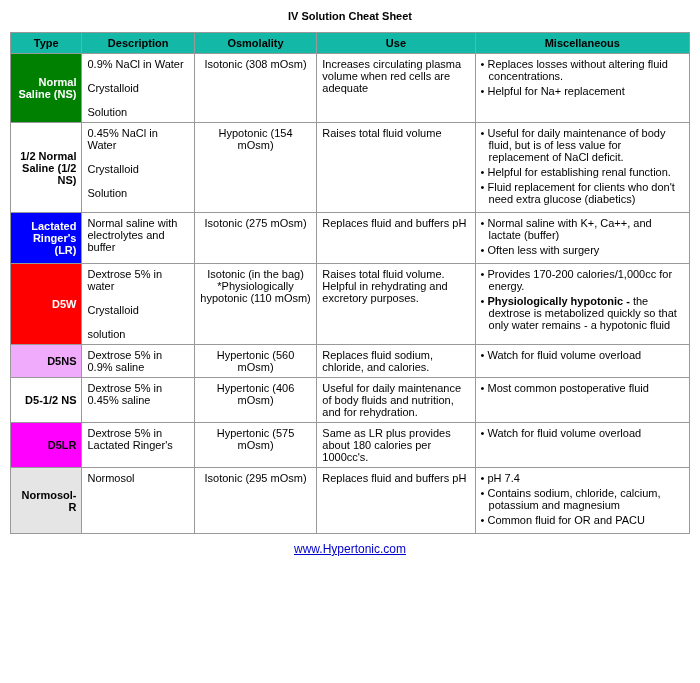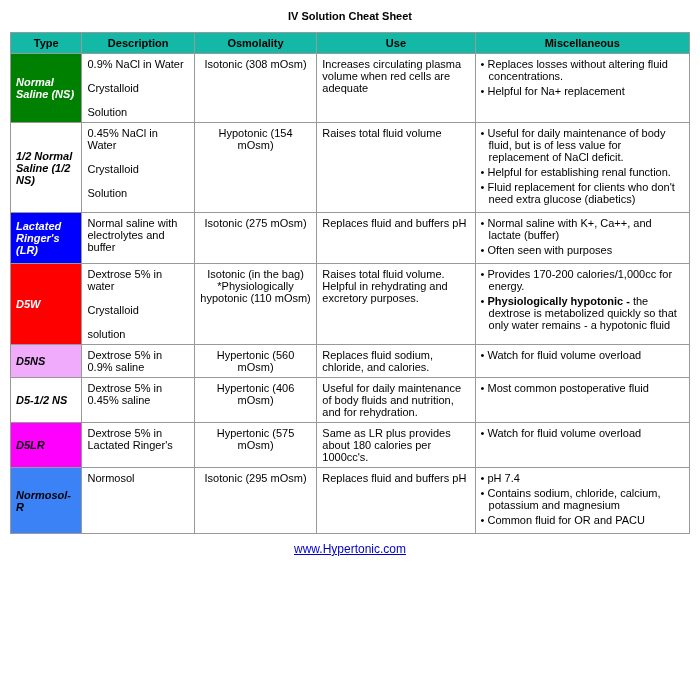--- a/index.html
+++ b/index.html
@@ -28,35 +28,34 @@
       vertical-align: top;
       font-size: 11px;
     }
     th {
       background: #14b8a6;
       font-weight: bold;
       text-align: center;
       font-size: 11px;
     }
     .type-cell {
-      text-align: left;
+      text-align: right;
       font-weight: bold;
       color: #fff;
       width: 70px;
       vertical-align: middle;
-      font-style: italic;
     }
     .normal-saline { background: #008000; }
     .half-normal { background: #fff; color: #000; }
     .lactated { background: #0000ff; }
     .dw { background: #ff0000; }
     .dns { background: #f0abfc; color: #000; }
     .d-half { background: #fff; color: #000; }
     .dlr { background: #ff00ff; color: #000; }
-    .normosol { background: #3b82f6; color: #000; }
+    .normosol { background: #e5e5e5; color: #000; }
 
     .osmolality-cell { text-align: center; width: 120px; }
     .description-cell { width: 110px; }
     .use-cell { width: 155px; }
     .misc-cell { width: 210px; }
 
     .footer {
       text-align: center;
       margin-top: 8px;
       font-size: 12px;
@@ -104,21 +103,21 @@
           <span class="bullet">Fluid replacement for clients who don't need extra glucose (diabetics)</span>
         </td>
       </tr>
       <tr>
         <td class="type-cell lactated">Lactated Ringer's (LR)</td>
         <td class="description-cell">Normal saline with electrolytes and buffer</td>
         <td class="osmolality-cell">Isotonic (275 mOsm)</td>
         <td class="use-cell">Replaces fluid and buffers pH</td>
         <td class="misc-cell">
           <span class="bullet">Normal saline with K+, Ca++, and lactate (buffer)</span>
-          <span class="bullet">Often seen with purposes</span>
+          <span class="bullet">Often less with surgery</span>
         </td>
       </tr>
       <tr>
         <td class="type-cell dw">D5W</td>
         <td class="description-cell">Dextrose 5% in water<br><br>Crystalloid<br><br>solution</td>
         <td class="osmolality-cell">Isotonic (in the bag) *Physiologically hypotonic (110 mOsm)</td>
         <td class="use-cell">Raises total fluid volume. Helpful in rehydrating and excretory purposes.</td>
         <td class="misc-cell">
           <span class="bullet">Provides 170-200 calories/1,000cc for energy.</span>
           <span class="bullet"><b>Physiologically hypotonic -</b> the dextrose is metabolized quickly so that only water remains - a hypotonic fluid</span>

